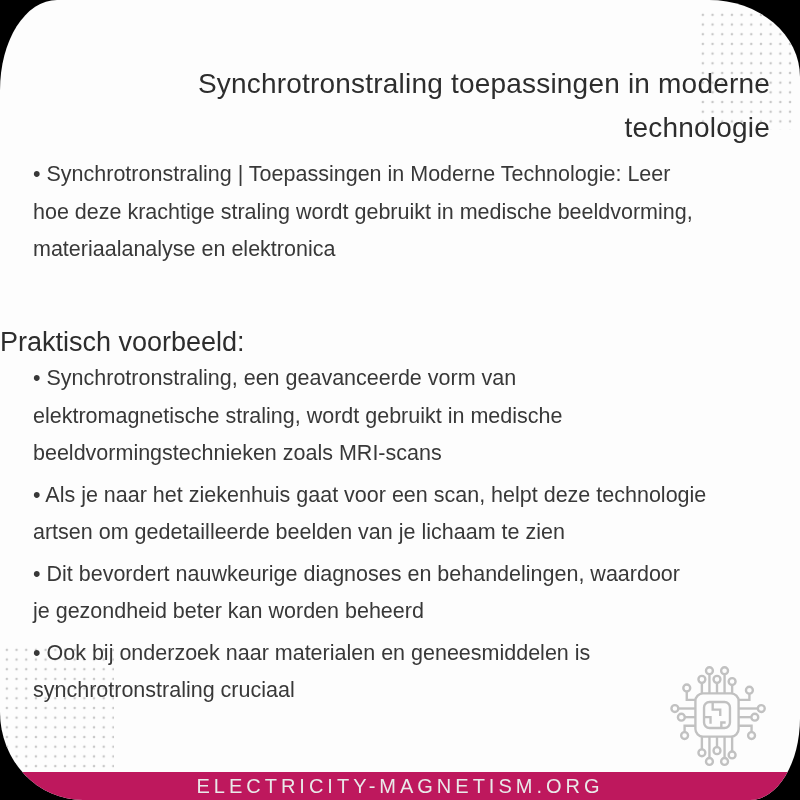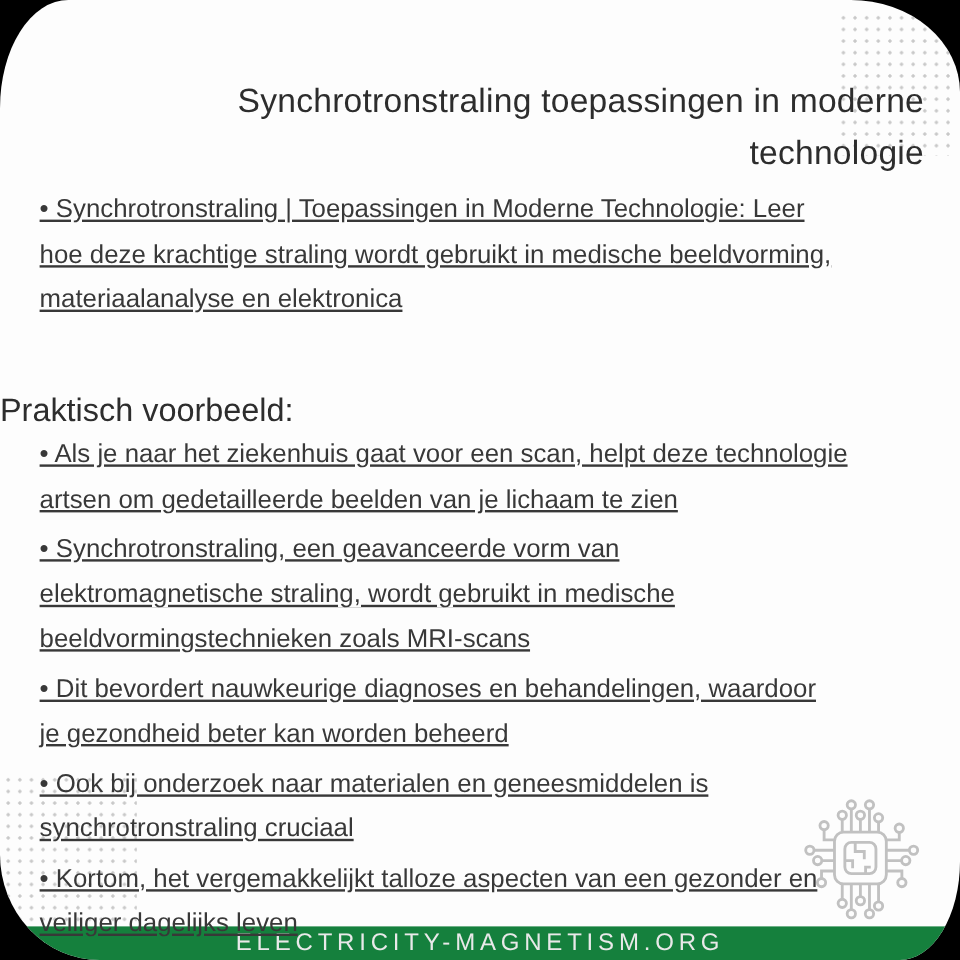--- a/index.html
+++ b/index.html
@@ -15,21 +15,21 @@
     position:absolute;
     background-image:radial-gradient(circle,#c8c8c8 1.15px,rgba(200,200,200,0) 1.6px);
     background-size:9.7px 9.7px;
     z-index:1;
   }
   .dots-tr{top:10px;right:8px;width:94px;height:120px;}
   .dots-bl{left:2px;top:645px;width:112px;height:148px;}
   .chip{position:absolute;left:663px;top:660px;width:108px;height:110px;z-index:1;}
   .footer-bar{
     position:absolute;left:0;right:0;top:772px;bottom:0;
-    background:#15803d;z-index:2;text-align:center;
+    background:#be185d;z-index:2;text-align:center;
   }
   .footer-text{
     display:block;color:#e9e9e9;font-size:20px;line-height:28px;
     letter-spacing:4px;font-weight:400;white-space:nowrap;
   }
   .title{
     position:absolute;top:43px;left:30px;right:30px;z-index:3;
     text-align:right;font-size:28px;line-height:44px;color:#2d2d2d;
     white-space:pre-line;font-weight:400;letter-spacing:0.2px;
   }
@@ -40,21 +40,21 @@
   .section-heading{
     position:absolute;top:300px;left:0;right:0;z-index:3;
     text-align:left;font-size:27px;line-height:40px;color:#2d2d2d;
     font-weight:400;
   }
   .examples{
     position:absolute;top:360px;left:33px;width:748px;z-index:3;
     font-size:21.5px;color:#383838;
   }
   .examples .bullet, .intro .bullet{
-    line-height:37.5px;white-space:pre-line;margin:0 0 4px 0;text-decoration:underline;
+    line-height:37.5px;white-space:pre-line;margin:0 0 4px 0;
   }
   .intro .bullet{margin:0;}
 </style>
 </head>
 <body>
 
 <div class="stage">
   <div class="card">
 
     <div class="dots dots-tr"></div>
@@ -111,27 +111,25 @@
     <h1 class="title">Synchrotronstraling toepassingen in moderne
 technologie</h1>
 
     <div class="intro"><div class="bullet">• Synchrotronstraling | Toepassingen in Moderne Technologie: Leer
 hoe deze krachtige straling wordt gebruikt in medische beeldvorming,
 materiaalanalyse en elektronica</div></div>
 
     <h2 class="section-heading">Praktisch voorbeeld:</h2>
 
     <div class="examples">
-        <div class="bullet">• Als je naar het ziekenhuis gaat voor een scan, helpt deze technologie
-artsen om gedetailleerde beelden van je lichaam te zien</div>
         <div class="bullet">• Synchrotronstraling, een geavanceerde vorm van
 elektromagnetische straling, wordt gebruikt in medische
 beeldvormingstechnieken zoals MRI-scans</div>
+        <div class="bullet">• Als je naar het ziekenhuis gaat voor een scan, helpt deze technologie
+artsen om gedetailleerde beelden van je lichaam te zien</div>
         <div class="bullet">• Dit bevordert nauwkeurige diagnoses en behandelingen, waardoor
 je gezondheid beter kan worden beheerd</div>
         <div class="bullet">• Ook bij onderzoek naar materialen en geneesmiddelen is
 synchrotronstraling cruciaal</div>
-        <div class="bullet">• Kortom, het vergemakkelijkt talloze aspecten van een gezonder en
-veiliger dagelijks leven</div>
       </div>
 
   </div>
 </div>
 
 </body></html>

